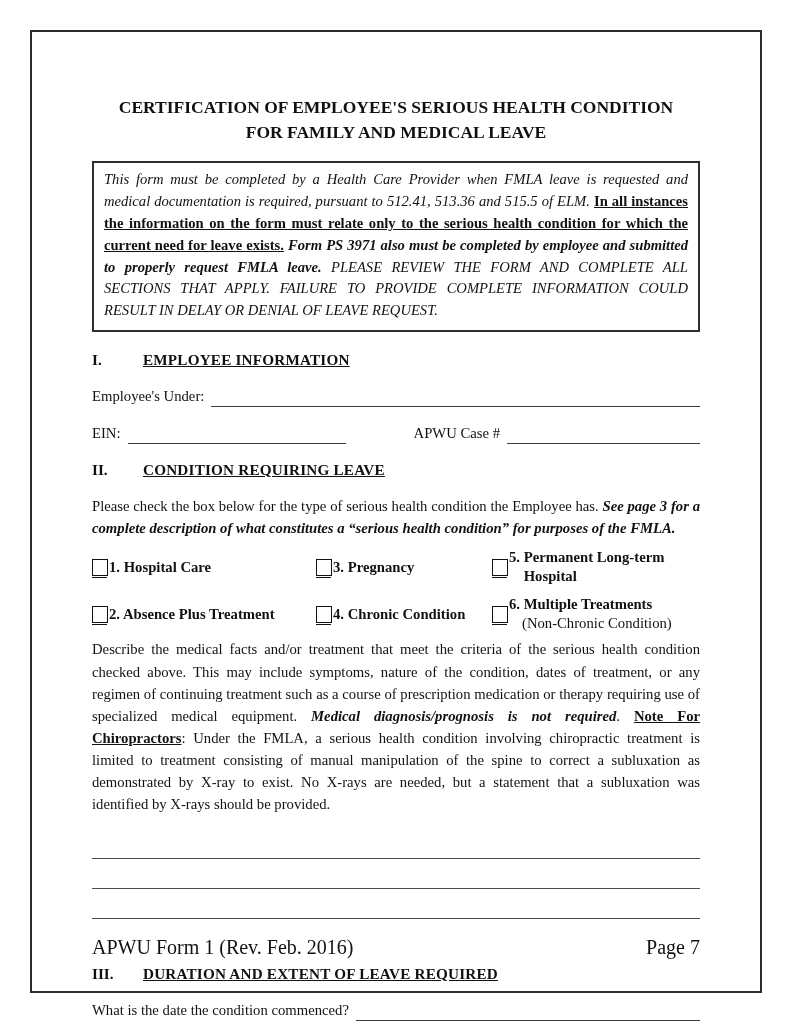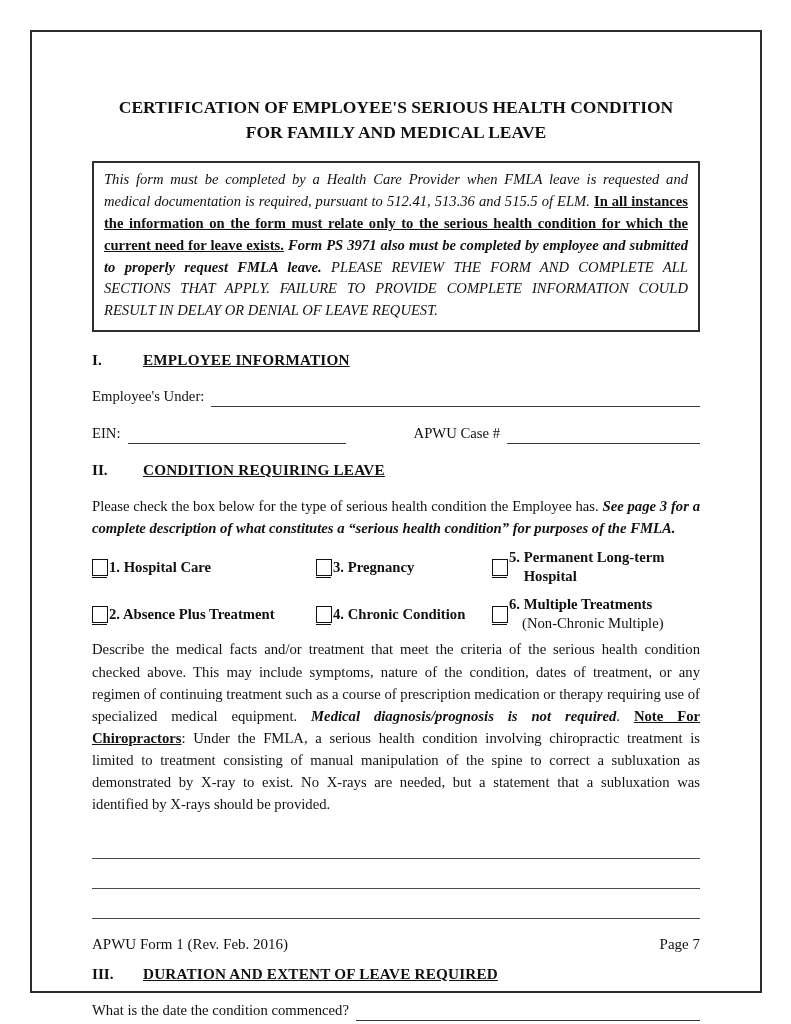--- a/index.html
+++ b/index.html
@@ -91,21 +91,21 @@
   .cb-label-wrap { display: inline-block; vertical-align: top; max-width: 158px; }
   .cb-note { font-weight: normal; padding-left: 13px; line-height: 1.3; }
   .blank-lines { margin-top: 14px; margin-bottom: 4px; }
   .blank-line { height: 30px; border-bottom: 1.15px solid #4a4a4a; }
   .s3-heading { margin-top: 44px; }
   .footer {
     position: absolute;
     left: 92px; right: 91px; top: 936px;
     display: flex;
     justify-content: space-between;
-    font-size: 15px;
+    font-size: 20px;
   }
 </style>
 </head>
 <body>
 
 <div class="sheet-border"></div>
 
 <div class="content">
 
   <div class="doc-title">
@@ -159,21 +159,21 @@
       <span class="cb"></span>
       <span class="cb-text"><span class="cb-num">2.</span> <span>Absence Plus Treatment</span></span>
     </div>
     <div class="cb-cell">
       <span class="cb"></span>
       <span class="cb-text"><span class="cb-num">4.</span> <span>Chronic Condition</span></span>
     </div>
     <div class="cb-cell">
       <span class="cb"></span>
       <span class="cb-text"><span class="cb-num">6.</span> <span>Multiple Treatments</span>
-        <div class="cb-note">(Non-Chronic Multiple)</div>
+        <div class="cb-note">(Non-Chronic Condition)</div>
       </span>
     </div>
   </div>
 
   <div class="para"><span>Describe the medical facts and/or treatment that meet the criteria of the serious health condition checked above. This may include symptoms, nature of the condition, dates of treatment, or any regimen of continuing treatment such as a course of prescription medication or therapy requiring use of specialized medical equipment. </span><span class="rb ri">Medical diagnosis/prognosis is not required</span><span>. </span><span class="rb ru">Note For Chiropractors</span><span>: Under the FMLA, a serious health condition involving chiropractic treatment is limited to treatment consisting of manual manipulation of the spine to correct a subluxation as demonstrated by X-ray to exist. No X-rays are needed, but a statement that a subluxation was identified by X-rays should be provided.</span></div>
 
   <div class="blank-lines">
     <div class="blank-line"></div>
     <div class="blank-line"></div>
     <div class="blank-line"></div>

